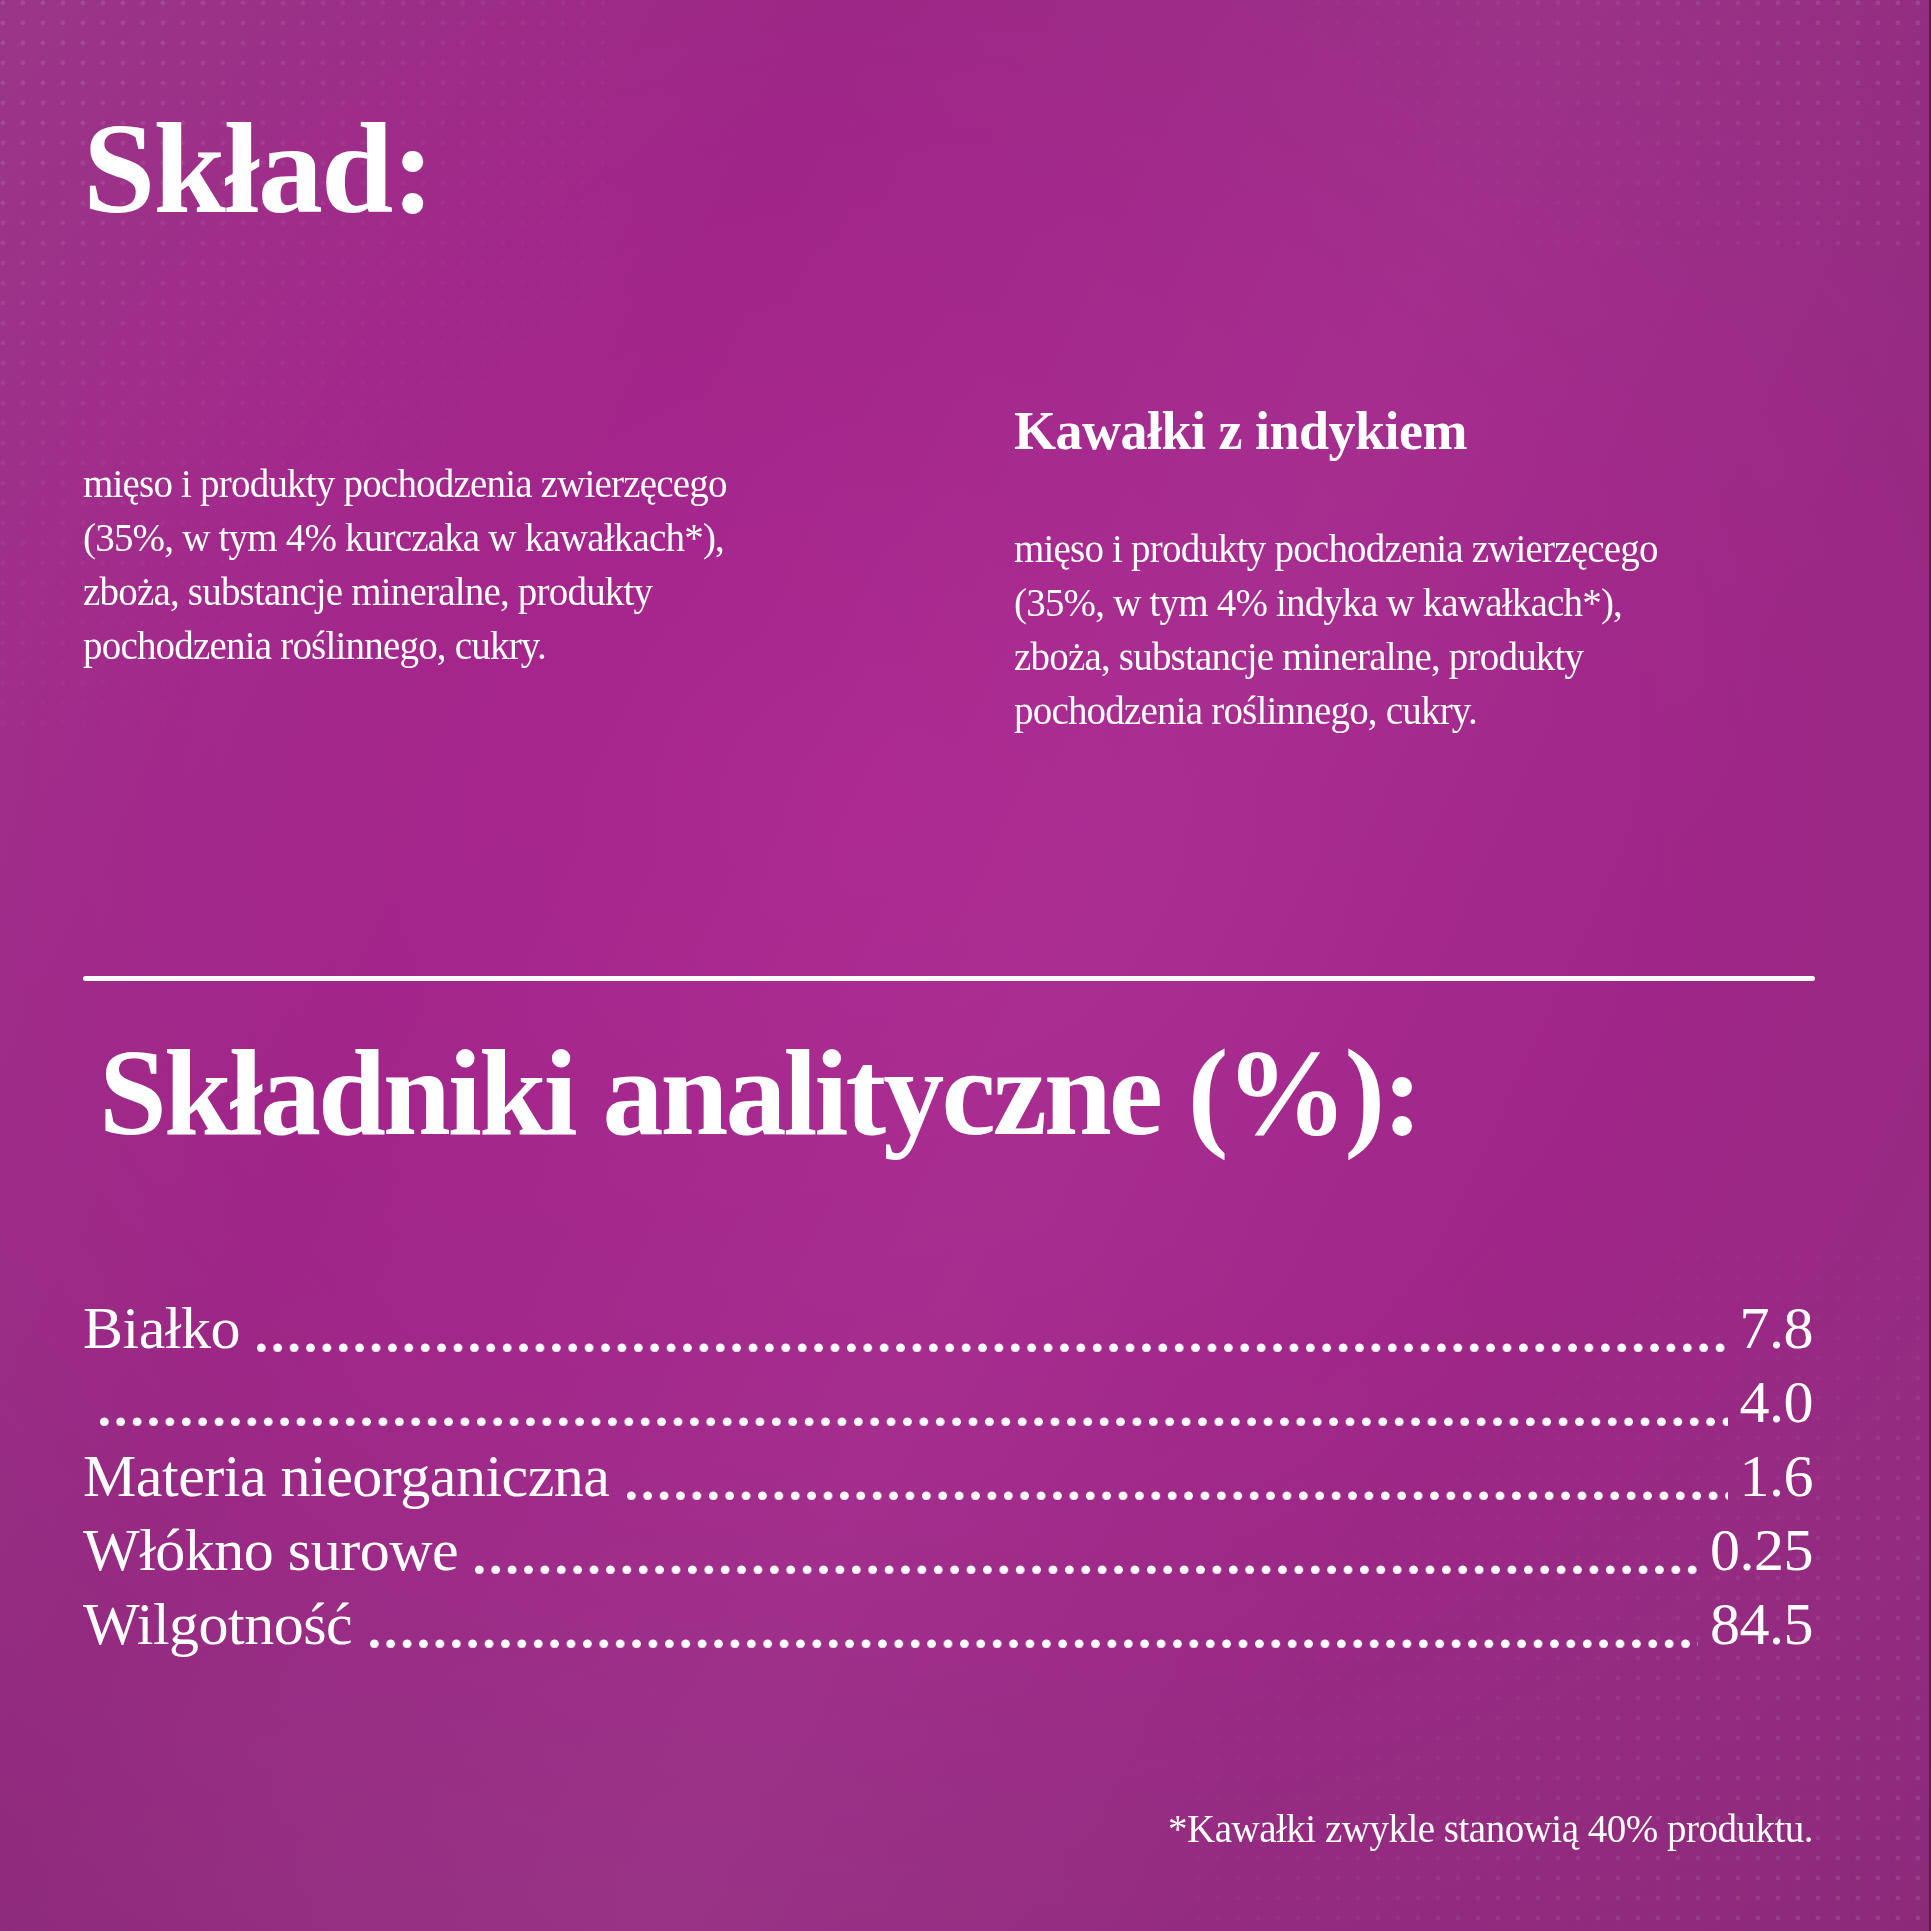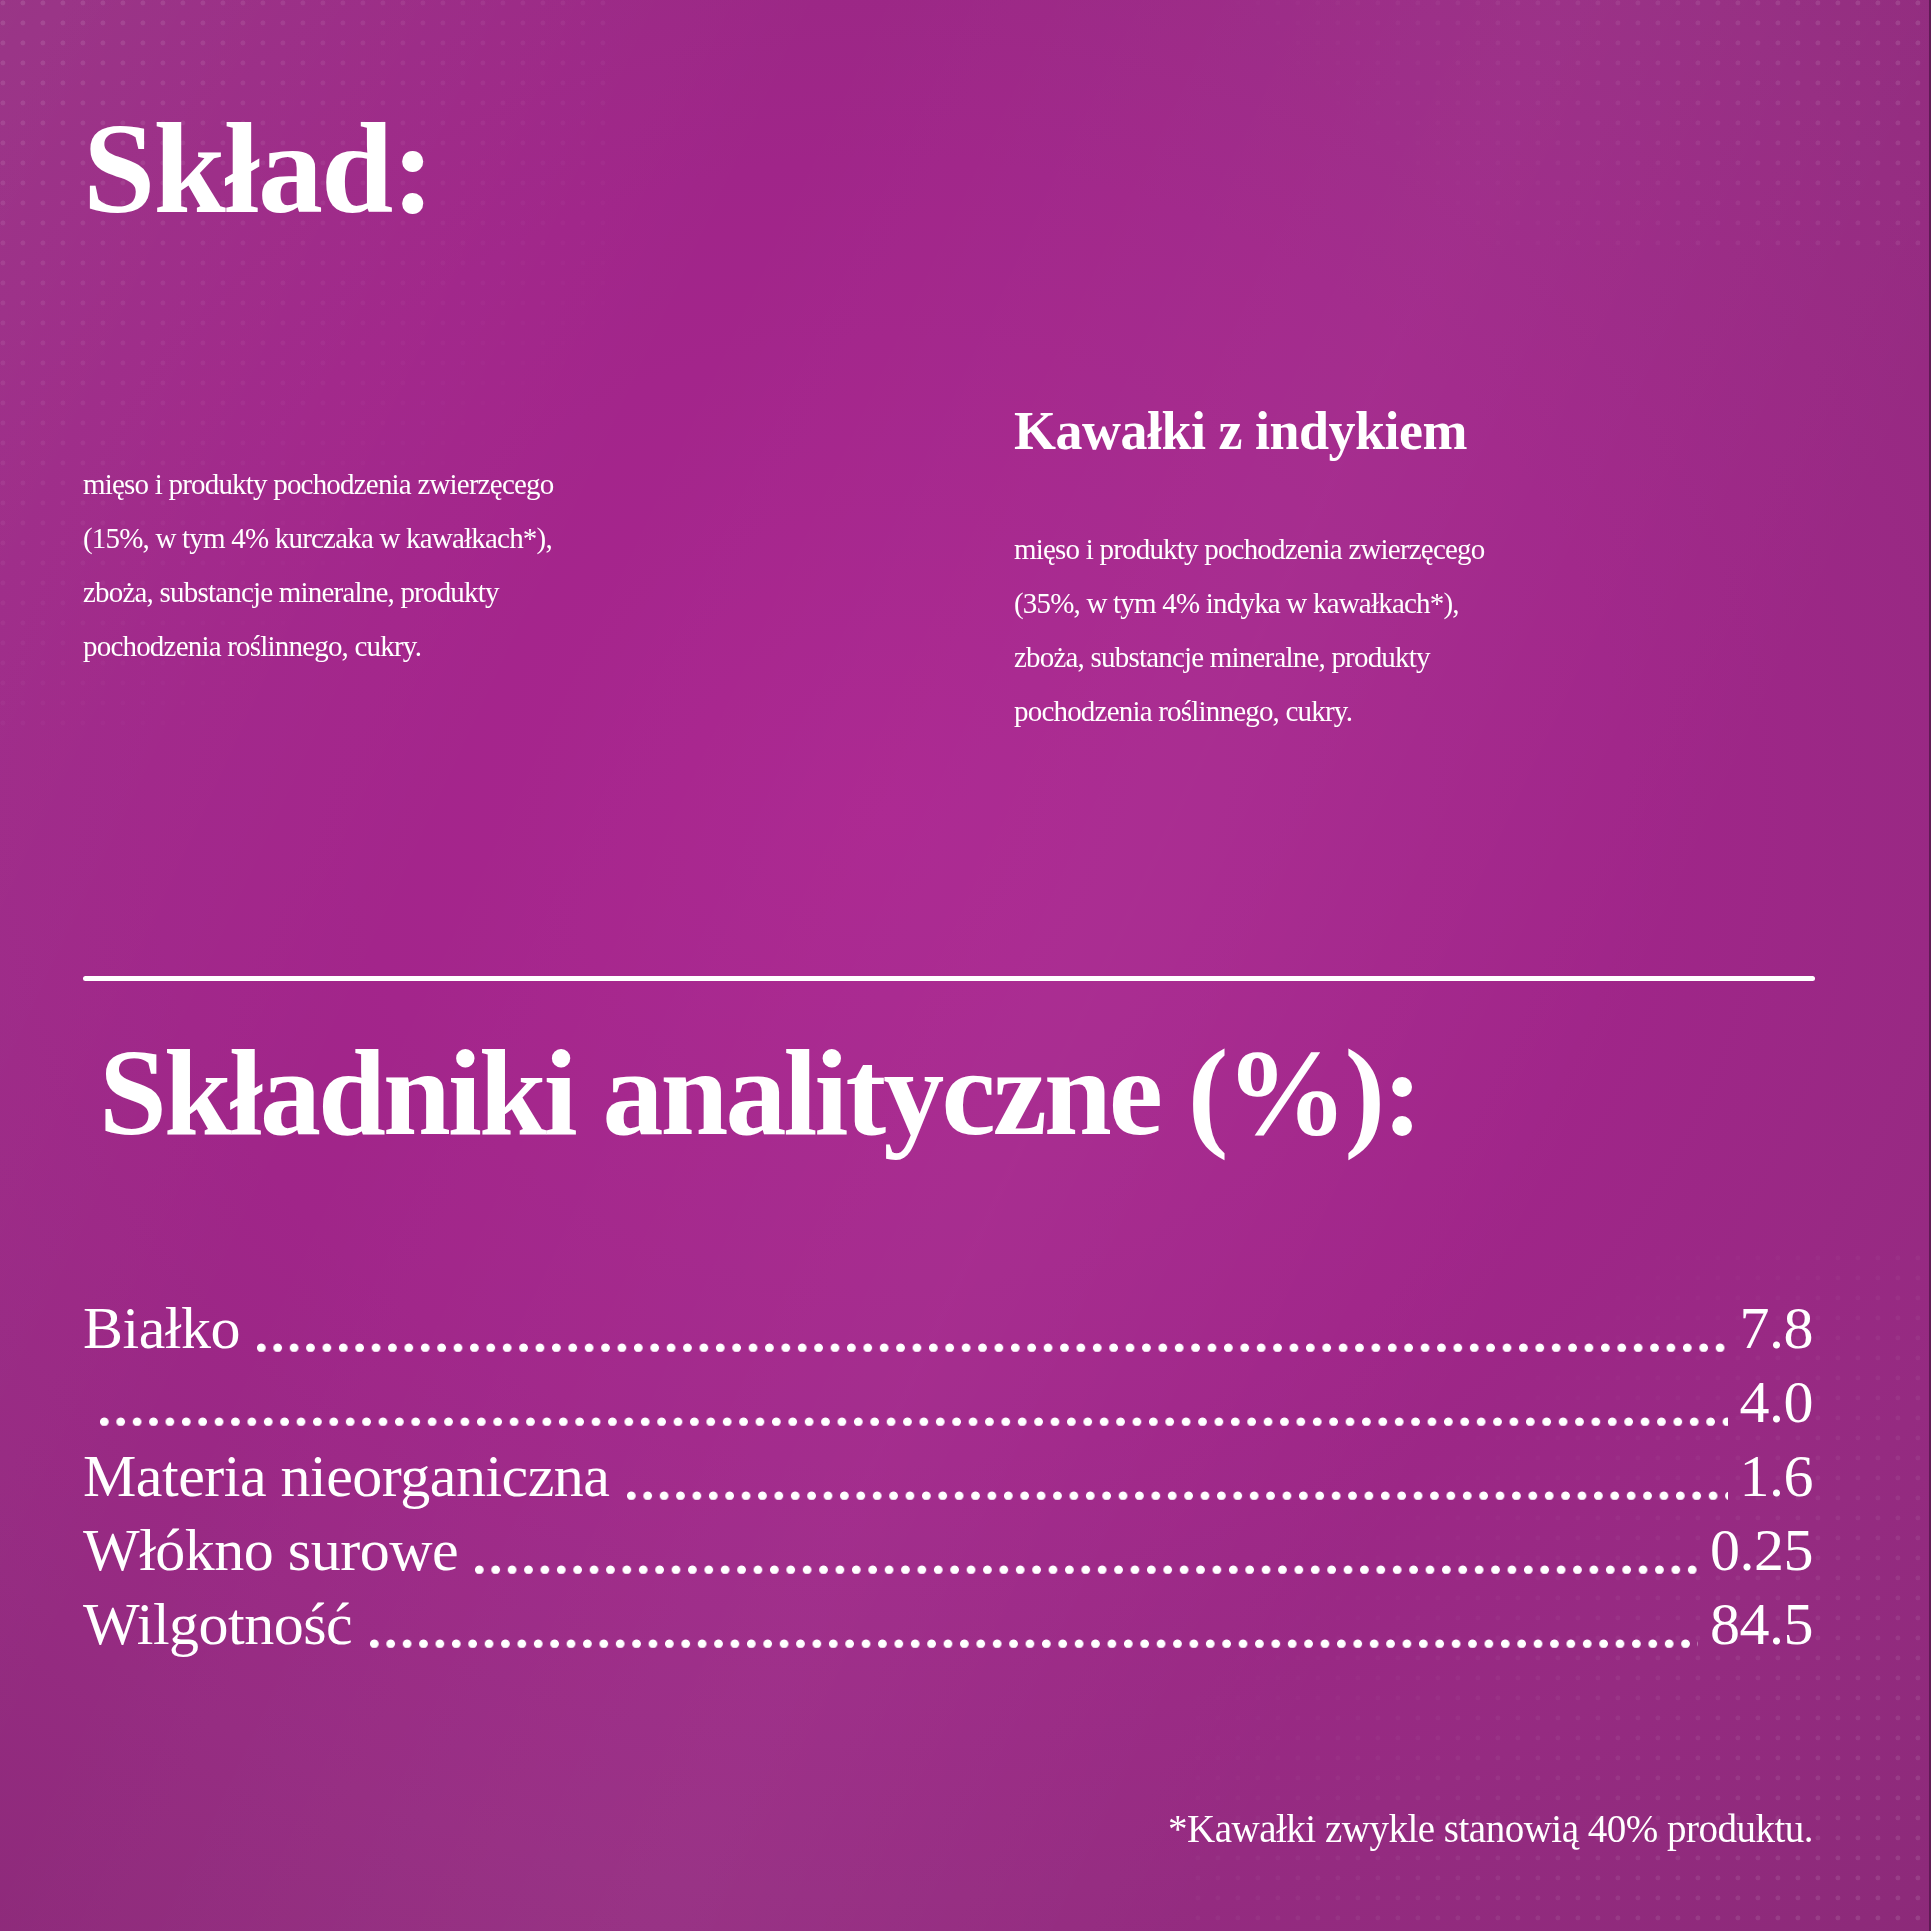--- a/index.html
+++ b/index.html
@@ -63,21 +63,21 @@
   }
   .col-heading {
     font-size: 54px;
     line-height: 65px;
     font-weight: bold;
     letter-spacing: -0.5px;
     white-space: nowrap;
   }
   .col-text {
     margin-top: 58px;
-    font-size: 29px;
+    font-size: 39px;
     line-height: 54px;
     letter-spacing: -0.8px;
   }
   .col-text .line { white-space: nowrap; }
   .divider {
     margin-top: 238px;
     width: 1732px;
     height: 4.8px;
     border-radius: 2.9px;
     background: #ffffff;
@@ -129,21 +129,21 @@
 
   <div class="content">
 
     <div class="h1">Skład:</div>
 
     <div class="cols">
 
       <div class="col">
         <div class="col-text">
           <div class="line">mięso i produkty pochodzenia zwierzęcego</div>
-          <div class="line">(15%, w tym 4% kurczaka w kawałkach*),</div>
+          <div class="line">(35%, w tym 4% kurczaka w kawałkach*),</div>
           <div class="line">zboża, substancje mineralne, produkty</div>
           <div class="line">pochodzenia roślinnego, cukry.</div>
         </div>
       </div>
 
       <div class="col">
         <div class="col-heading">Kawałki z indykiem</div>
         <div class="col-text">
           <div class="line">mięso i produkty pochodzenia zwierzęcego</div>
           <div class="line">(35%, w tym 4% indyka w kawałkach*),</div>

